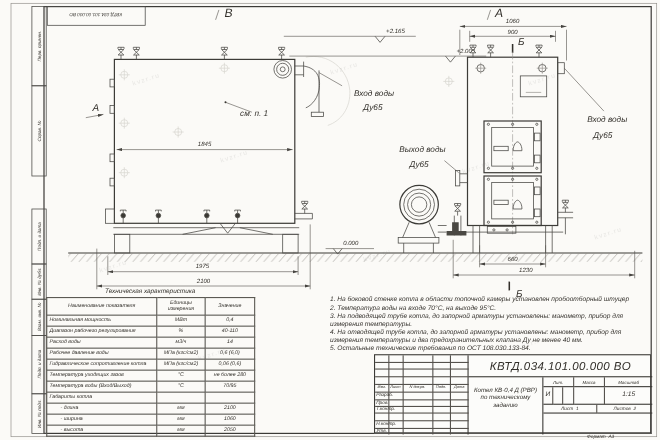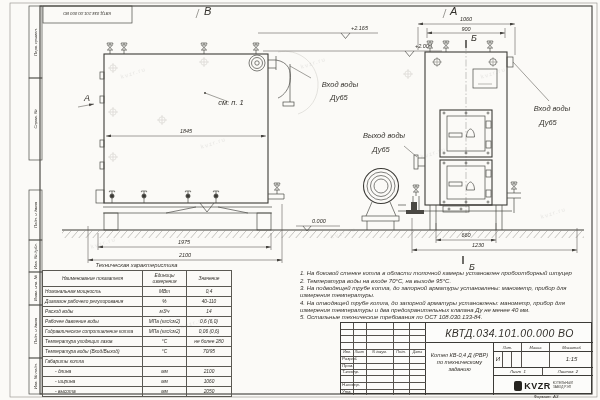--- a/index.html
+++ b/index.html
@@ -476,30 +476,20 @@
       <div class="cell bb" style="left:9px;top:9px;width:9px;height:16px;border-right:.6px solid #55524d;"></div>
       <div class="cell bb" style="left:18px;top:9px;width:10px;height:16px;border-right:.6px solid #55524d;"></div>
       <div class="cell bb" style="left:28px;top:9px;width:28px;height:16px;border-right:.6px solid #55524d;"></div>
       <div class="cell val6 bb" style="left:56px;top:9px;width:43px;height:16px;">1:15</div>
       <div class="cell sheetrow bb" style="left:0;top:25px;width:49px;height:8px;border-right:.6px solid #55524d;">
         <span>Лист</span>&nbsp;&nbsp;<span>1</span>
       </div>
       <div class="cell sheetrow bb" style="left:49px;top:25px;width:50px;height:8px;">
         <span>Листов</span>&nbsp;&nbsp;<span>2</span>
       </div>
-      <div class="cell" style="left:0;top:33px;width:99px;height:19px;">
-        <div class="logo-wrap">
-          <div class="emblem"></div>
-          <div class="kvzr">KVZR</div>
-          <div class="logocap">
-            <div>КОТЕЛЬНЫЙ</div>
-            <div>ЗАВОД РЭП</div>
-          </div>
-        </div>
-      </div>
     </div>
   </div>
 
   <div class="a fmt" style="left:500px;top:394px;">
     <span>Формат</span>&nbsp;&nbsp;<span>А3</span>
   </div>
 
   <div class="a" style="inset:0;">
     <span class="wm" style="left:120px;top:70px;">kvzr.ru</span>
     <span class="wm" style="left:300px;top:60px;">kvzr.ru</span>

